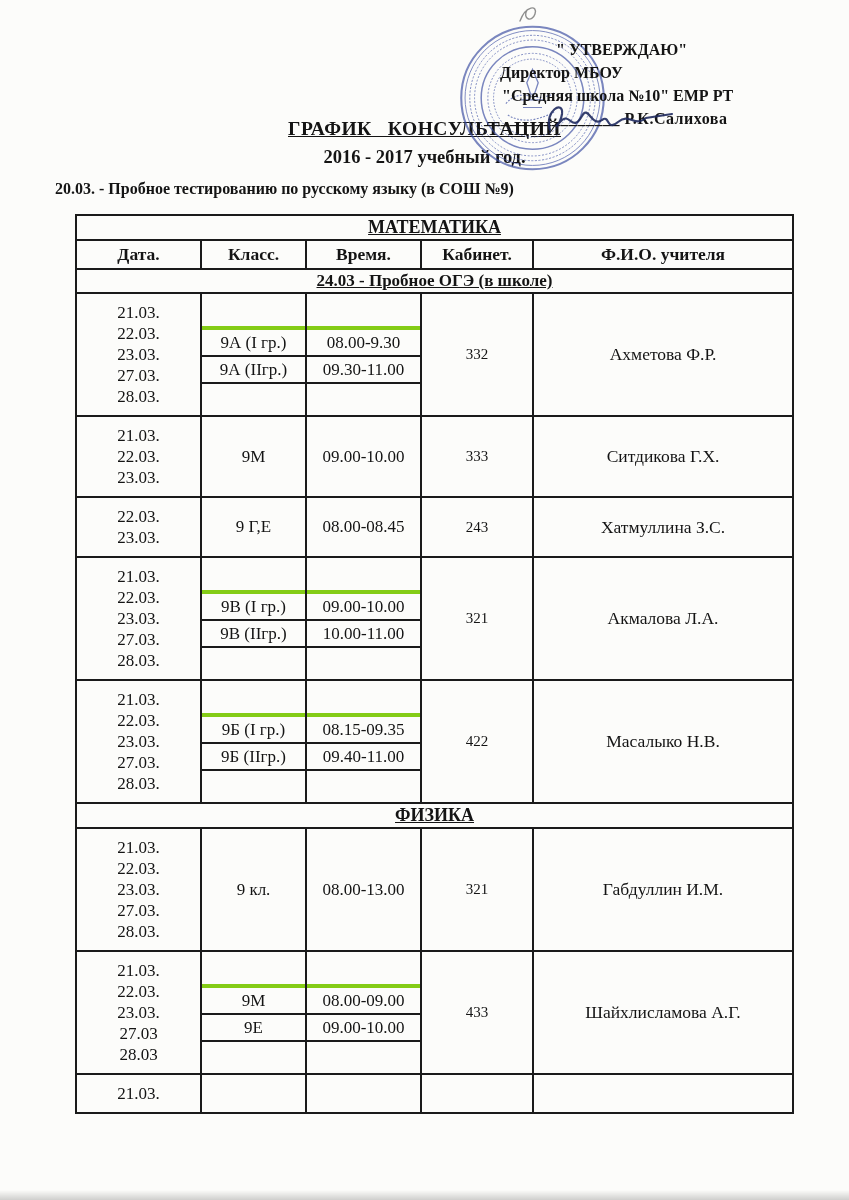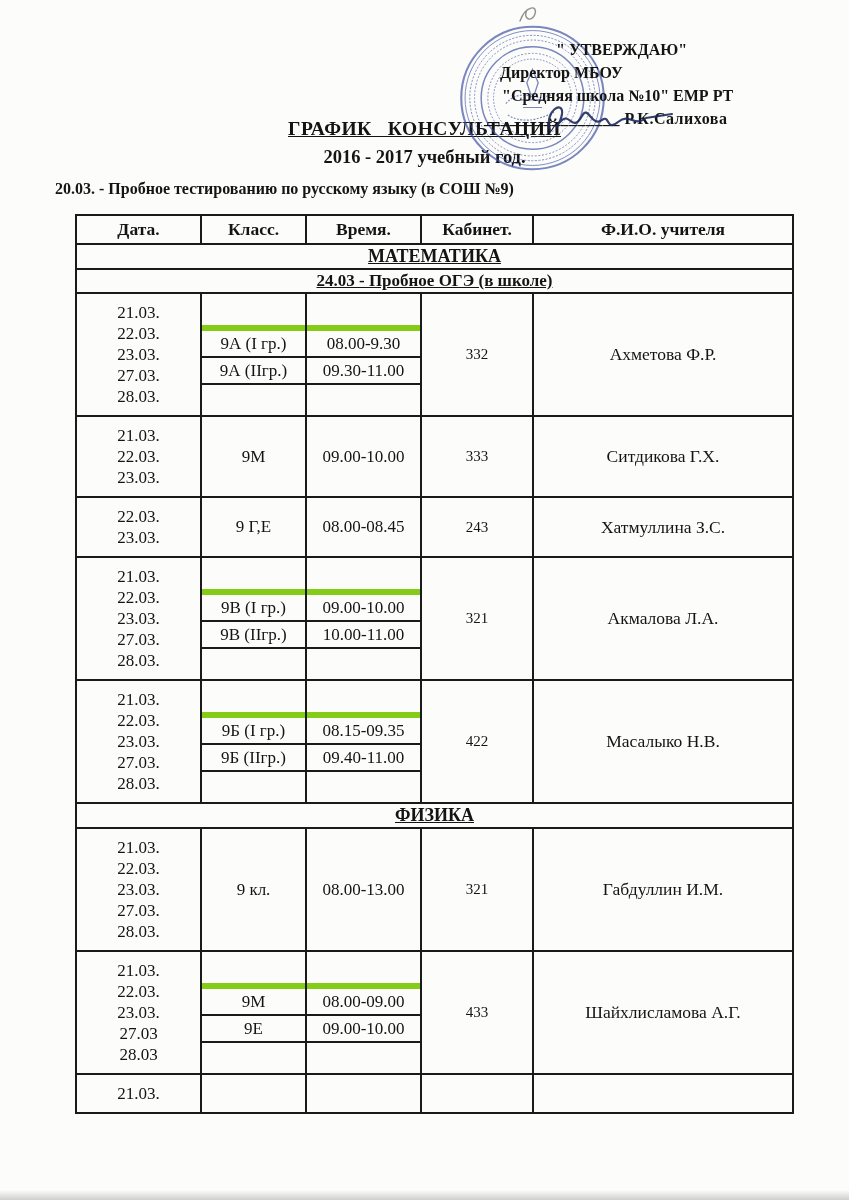--- a/index.html
+++ b/index.html
@@ -29,21 +29,21 @@
   table.sched{border-collapse:collapse;table-layout:fixed;width:717px;margin:16px 0 0 75px;}
   .sched td,.sched th{border:2px solid #1a1a1a;vertical-align:middle;overflow:hidden;}
   .sched th{font-size:17.5px;font-weight:bold;padding:3px 2px;text-align:center;}
   td.section{font-size:18px;font-weight:bold;text-align:center;padding:1px 0;}
   td.subsection{font-size:17px;font-weight:bold;text-align:center;padding:1px 8px;}
   .u{text-decoration:underline;}
   td.dates{font-size:17px;line-height:21px;text-align:center;padding:8px 0;white-space:pre-line;}
   td.cls,td.time{font-size:17px;text-align:center;padding:0;}
   td.cab{font-size:15px;text-align:center;}
   td.teacher{font-size:17.5px;text-align:center;}
-  .subgrp{border-top:6px solid #84cc16;}
+  .subgrp{border-top:4px solid #84cc16;}
   .sub{border-bottom:2px solid #1a1a1a;height:25px;line-height:25px;}
   tr.partial{height:37px;}
   tr.partial td{vertical-align:top;}
 </style>
 </head>
 <body>
 
 <div class="page">
 
   <svg class="artifact" viewBox="0 0 34 24">
@@ -88,29 +88,29 @@
     <colgroup>
       <col style="width:125px">
         <col style="width:105px">
         <col style="width:115px">
         <col style="width:112px">
         <col style="width:260px">
     </colgroup>
 
     <tbody>
         <tr>
+      <td class="section" colspan="5"><span class="u">МАТЕМАТИКА</span></td>
+    </tr>
+
+    <tr>
       <th>Дата.</th>
       <th>Класс.</th>
       <th>Время.</th>
       <th>Кабинет.</th>
       <th>Ф.И.О. учителя</th>
-    </tr>
-
-    <tr>
-      <td class="section" colspan="5"><span class="u">МАТЕМАТИКА</span></td>
     </tr>
     <tr>
       <td class="subsection" colspan="5"><span class="u">24.03 - Пробное ОГЭ (в школе)</span></td>
     </tr>
 
     <tr>
       <td class="dates">21.03.
 22.03.
 23.03.
 27.03.

